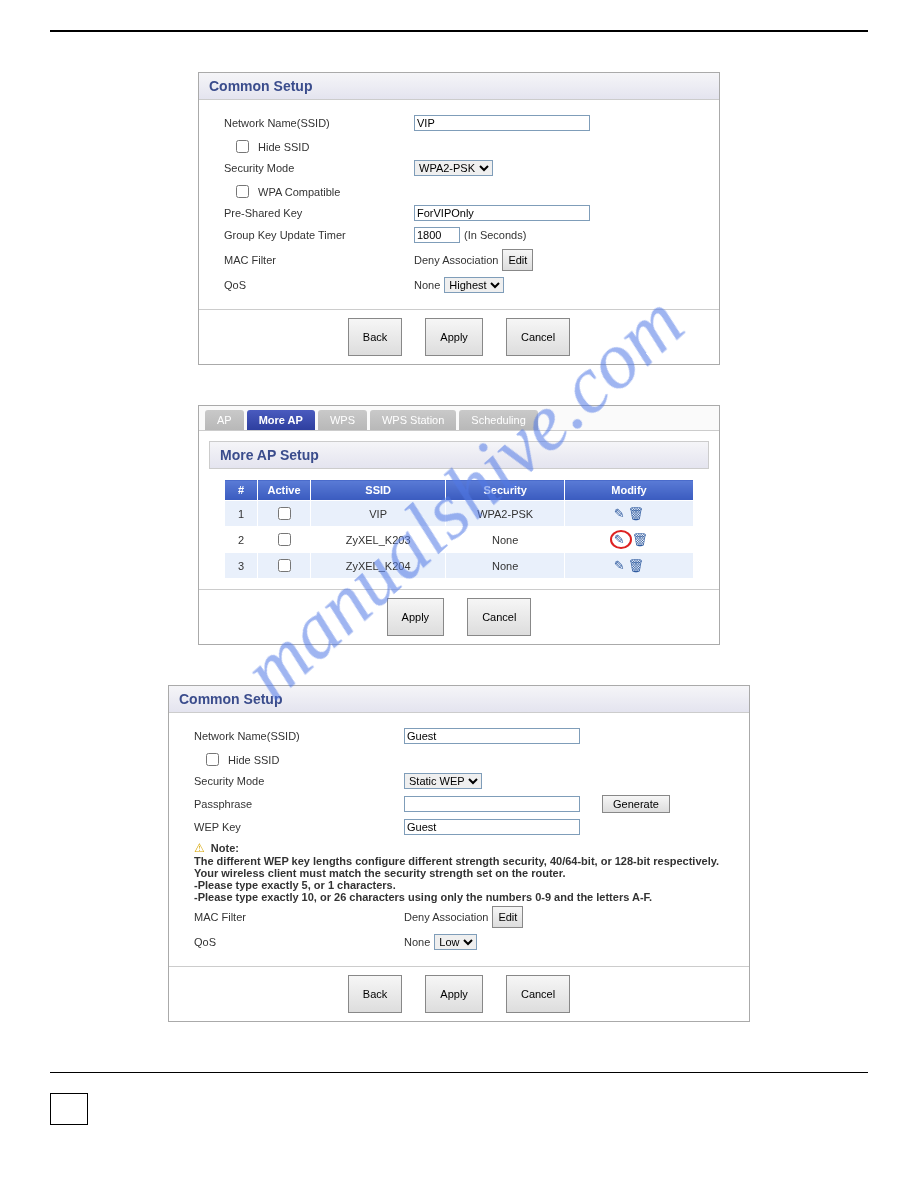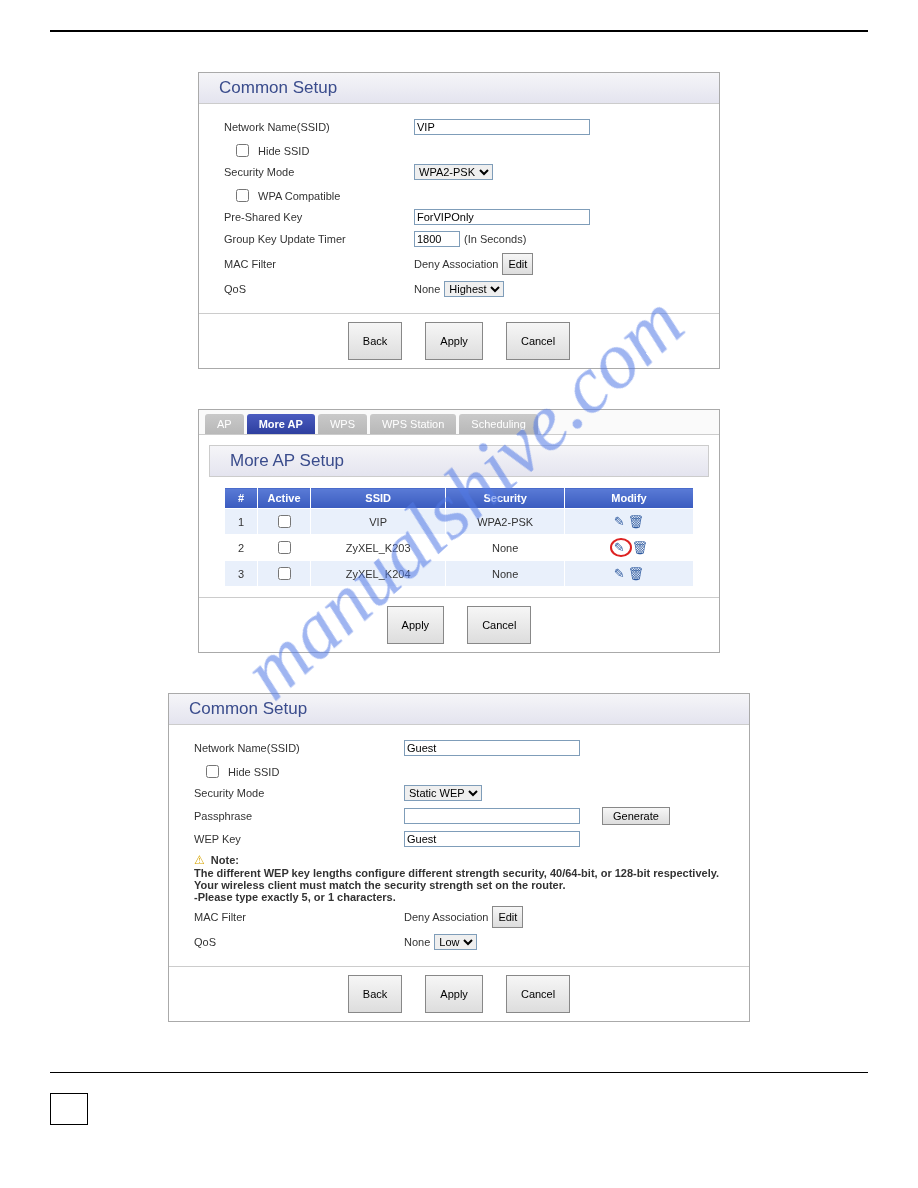--- a/index.html
+++ b/index.html
@@ -23,24 +23,24 @@
   margin: 0 auto 40px auto;
   background: #fff;
   width: 520px;
 }
 .panel-wide {
   width: 580px;
 }
 .panel-header {
   background: linear-gradient(#f5f5f8, #e4e4ef);
   color: #3a4c8c;
-  font-weight: normal;
-  padding: 5px 20px;
+  font-weight: bold;
+  padding: 5px 10px;
   border-bottom: 1px solid #ccc;
-  font-size: 17px;
+  font-size: 14px;
 }
 .panel-body {
   padding: 15px 25px 10px 25px;
 }
 .form-row {
   display: flex;
   align-items: center;
   margin-bottom: 6px;
   font-size: 11px;
 }
@@ -312,20 +312,21 @@
       <div class="form-control">
         <input type="text" style="width: 170px;" value="Guest">
       </div>
     </div>
 
     <div class="note-block">
       <span class="icon-note">⚠</span>
       <span class="note-bold">Note:</span><br>
       <span class="note-bold">The different WEP key lengths configure different strength security, 40/64-bit, or 128-bit respectively. Your wireless client must match the security strength set on the router.</span><br>
       <span class="note-bold">-Please type exactly 5, or 1 characters.</span><br>
+      <span class="note-bold">-Please type exactly 10, or 26 characters using only the numbers 0-9 and the letters A-F.</span>
     </div>
 
     <div class="form-row">
       <div class="form-label" style="width:210px">MAC Filter</div>
       <div class="form-control">
         <span>Deny Association</span>
         <button class="btn btn-sm">Edit</button>
       </div>
     </div>
     <div class="form-row">

